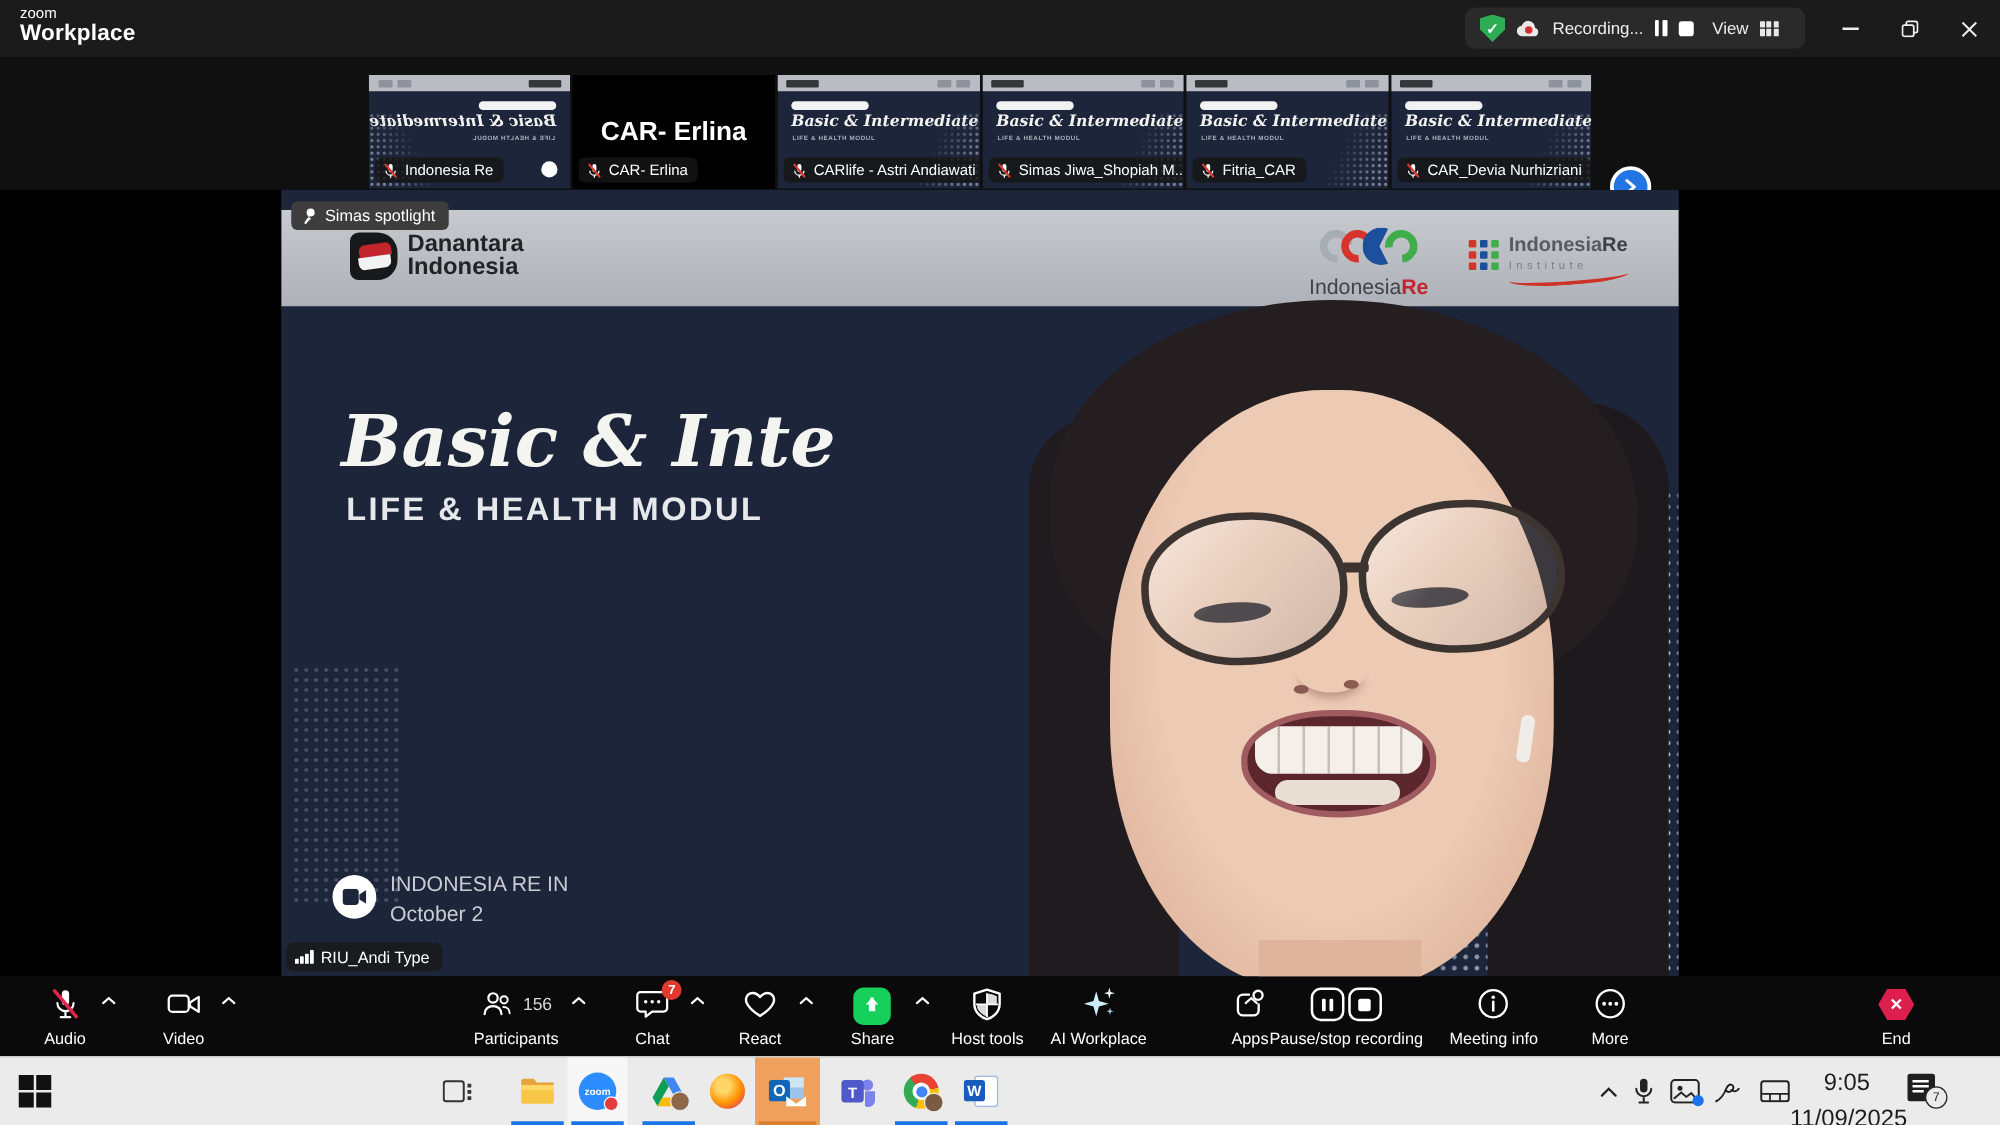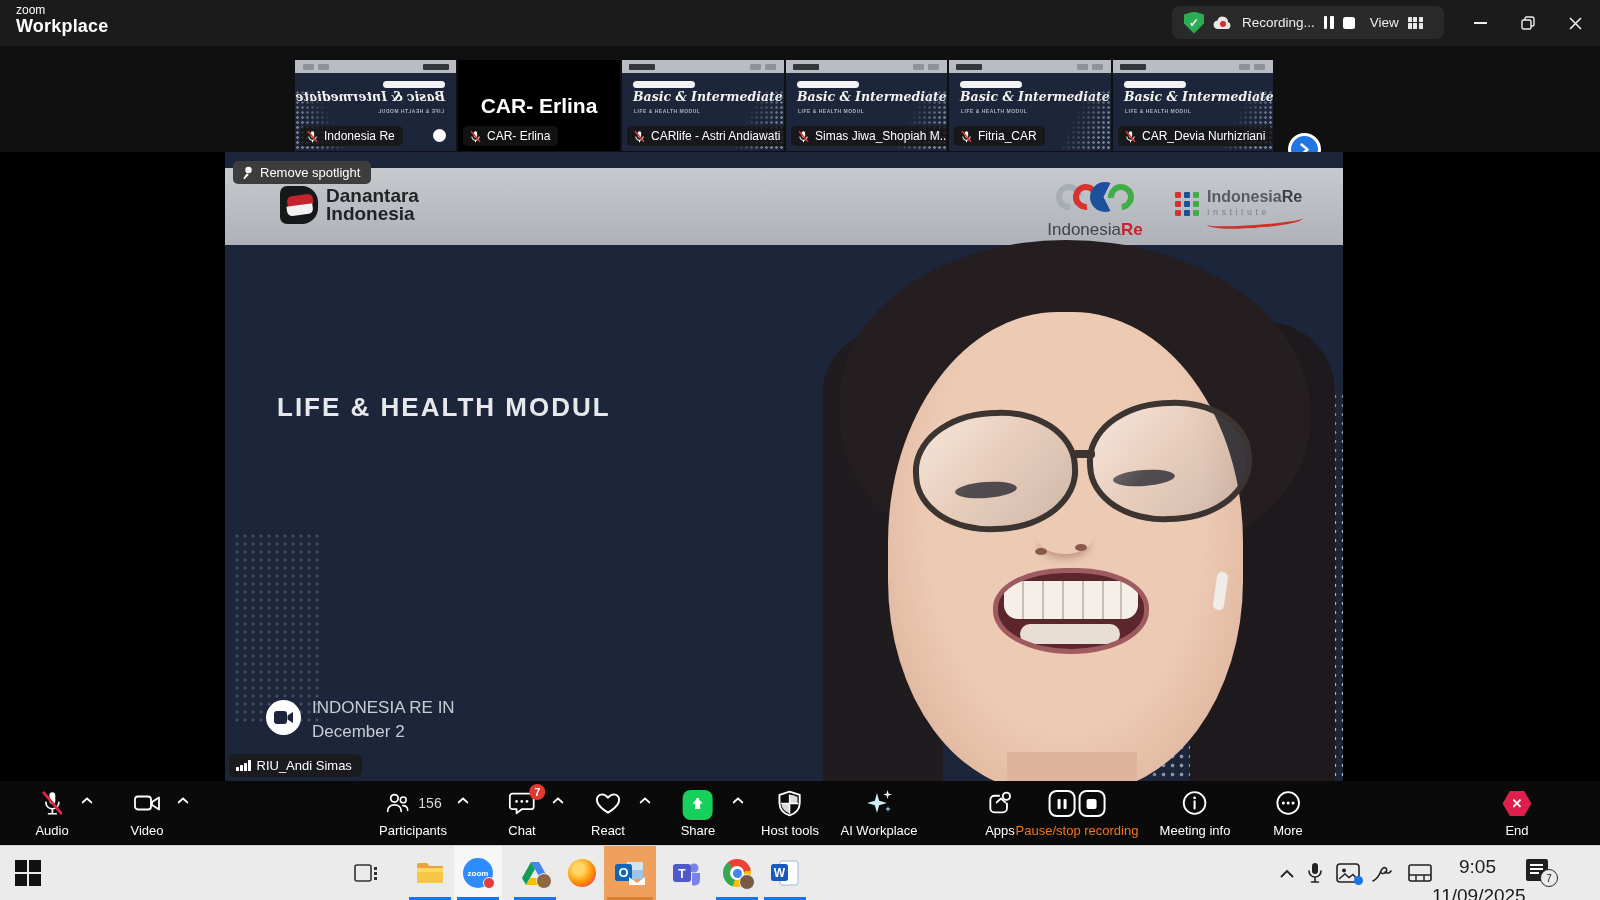--- a/index.html
+++ b/index.html
@@ -84,21 +84,21 @@
   .teeth{position:absolute;left:6px;top:8px;width:134px;height:38px;background:#f4efe8;border-radius:10px 10px 14px 14px}
   .teeth i{position:absolute;top:0;width:1.5px;height:100%;background:rgba(160,140,130,.5)}
   .teeth2{position:absolute;left:22px;bottom:5px;width:100px;height:20px;background:#e8ded4;border-radius:10px}
   .earring{position:absolute;left:990px;top:420px;width:11px;height:38px;background:#f0ede8;border-radius:5px;transform:rotate(8deg)}
   .neck{position:absolute;left:782px;top:600px;width:130px;height:110px;background:#dfb49c}
   .hand{position:absolute;left:1118px;top:582px;width:150px;height:200px;background:linear-gradient(20deg,#d9a2ac,#e7bdc2 60%,#cf96a2);border-radius:46%;transform:rotate(18deg)}
   
   .ztool{position:absolute;left:0;top:781px;width:1600px;height:64px;background:#0a0a0a}
   .zitem{position:absolute;top:0;height:64px;transform:translateX(-50%);display:flex;flex-direction:column;align-items:center;justify-content:space-between;padding:9px 0 7px;box-sizing:border-box}
   .zlabel{color:#fff;font-size:13px;white-space:nowrap}
-  .zlabel.dim{color:#f97316}
+  .zlabel.dim{color:#ffffff}
   .chev{position:absolute;top:16px;transform:translateX(-50%)}
   .badge{position:absolute;top:-6px;right:-10px;min-width:16px;height:16px;background:#e0392f;border-radius:8px;color:#fff;font-size:10.5px;font-weight:bold;display:flex;align-items:center;justify-content:center;padding:0 4px;box-sizing:border-box}
   .cnt{color:#d9d9d9;font-size:14px;margin-left:7px}
   .sharetile{width:30px;height:30px;background:#17d05b;border-radius:8px;display:flex;align-items:center;justify-content:center;color:#fff;font-size:17px;font-weight:bold}
   .recbtn{width:27px;height:27px;border:2.5px solid #fff;border-radius:8px;box-sizing:border-box;display:flex;align-items:center;justify-content:center;gap:3px}
   .recbtn i.bar{display:block;width:3px;height:10px;background:#fff;border-radius:1px}
   .recbtn i.sq{display:block;width:10px;height:10px;background:#fff;border-radius:2px}
   .endhex{width:30px;height:27px;background:#de1f4e;clip-path:polygon(26% 4%,74% 4%,98% 50%,74% 96%,26% 96%,2% 50%);display:flex;align-items:center;justify-content:center;color:#fff;font-weight:bold;font-size:13px}
   
   .wtask{position:absolute;left:0;top:845px;width:1600px;height:55px;background:#ebebeb;border-top:1px solid #d2d2d2;box-sizing:border-box}
@@ -344,29 +344,30 @@
           <i style="background:#3fae49"></i>
       </span>
       <span>
         <div class="inst-main"><span>Indonesia</span><b>Re</b></div>
         <div class="inst-sub">Institute</div>
         <div class="swoosh"></div>
       </span>
     </div>
   </div>
 
+  <div class="slide-title">Basic &amp; Inte</div>
   <div class="slide-sub">LIFE &amp; HEALTH MODUL</div>
   <div class="foot-cam">
     <svg width="19" height="13" viewBox="0 0 19 13">
         <rect x="0" y="0" width="13" height="13" rx="3" fill="#1c2539"></rect>
         <path d="M13.5 4.5L19 1v11l-5.5-3.5z" fill="#1c2539"></path>
       </svg>
   </div>
   <div class="foot-l1">INDONESIA RE IN</div>
-  <div class="foot-l2">December 2</div>
+  <div class="foot-l2">October 2</div>
 
   <div class="person">
     <div class="hairL"></div>
       <div class="hairR"></div>
       <div class="hairTop"></div>
     <div class="face"></div>
     <div class="earring"></div>
     <div class="eye" style="left:730px;top:330px;transform:rotate(-4deg)"></div>
     <div class="eye" style="left:888px;top:318px;transform:rotate(-4deg)"></div>
     <div class="lens" style="left:688px;top:258px;transform:rotate(-3deg)"></div>
@@ -390,30 +391,30 @@
 
     <div class="hand"></div>
   </div>
 
   <div class="rm-spot">
     <svg width="13" height="14" viewBox="0 0 13 14">
         <circle cx="7.5" cy="4" r="3.2" fill="#fff"></circle>
         <path d="M5 6.5L7.8 9 6 10.5 2 13l2.5-4L7 6.5" fill="#fff"></path>
         <path d="M3.2 13L6 9.5" stroke="#fff" stroke-width="1.2"></path>
       </svg>
-    <span>Remove spotlight</span>
+    <span>Simas spotlight</span>
   </div>
   <div class="spot-tag">
     <span class="sigbars">
       <i style="height:4px"></i>
         <i style="height:6px"></i>
         <i style="height:8.5px"></i>
         <i style="height:11px"></i>
     </span>
-    <span>RIU_Andi Simas</span>
+    <span>RIU_Andi Type</span>
   </div>
 </div>
 
 <div class="ztool">
 
   <div class="zitem" style="left:52px">
     <svg width="26" height="27" viewBox="0 0 24 25">
         <rect x="9.3" y="2" width="5.4" height="11" rx="2.7" fill="#fff"></rect>
         <path d="M6 11.5a6 6 0 0 0 12 0M12 18.5v3.5M8.5 22h7" stroke="#fff" stroke-width="1.6" fill="none" stroke-linecap="round"></path>
         <path d="M4 2.5l16 19" stroke="#e0254a" stroke-width="2.6" stroke-linecap="round"></path>

